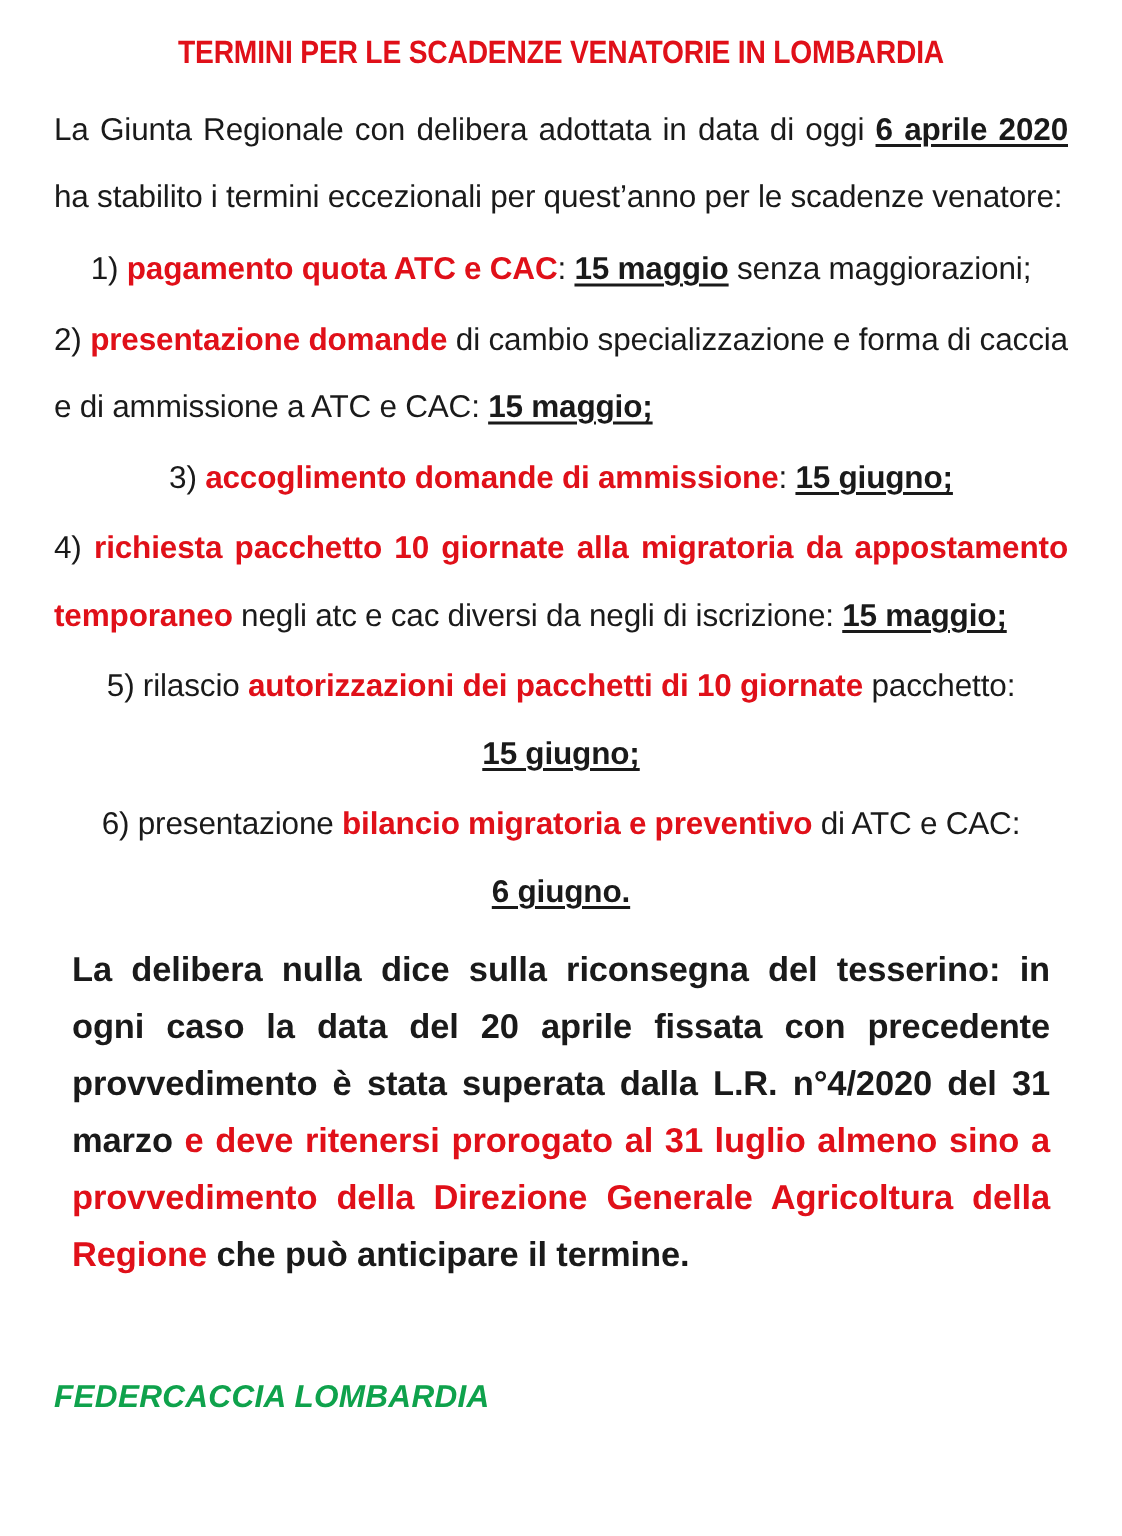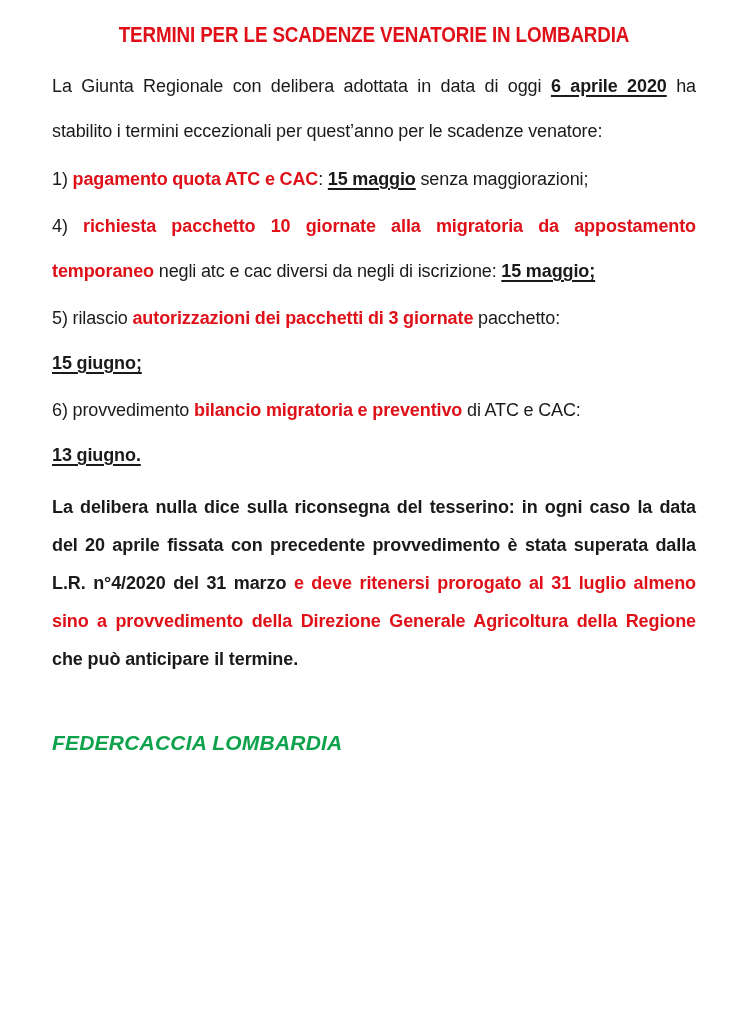--- a/index.html
+++ b/index.html
@@ -14,21 +14,21 @@
     font-family: "Liberation Sans", sans-serif;
     -webkit-font-smoothing: antialiased;
   }
 
   .page {
     position: relative;
     width: 748px;
     height: 1024px;
     background: #ffffff;
     box-sizing: border-box;
-    padding: 0 52px;
+    padding: 0 36px;
   }
 
   
   .doc-title {
     margin: 0;
     padding-top: 22px;
     text-align: center;
     color: #e01019;
     font-weight: bold;
     font-size: 21.5px;
@@ -36,41 +36,41 @@
     letter-spacing: -0.15px;
     transform: scaleX(0.875);
     transform-origin: center top;
     white-space: nowrap;
   }
 
   
   .para {
     margin: 0;
     color: #1a1a1a;
-    font-size: 18px;
+    font-size: 21px;
     line-height: 45px;
     text-align: justify;
     text-justify: inter-word;
     letter-spacing: -0.1px;
     word-spacing: -0.2px;
   }
   .para > span { display: inline; }
 
   .p-intro { margin-top: 16px; }
   .p-item  { margin-top: 0px; }
 
   .p-1 { margin-top: 3px; }
   .p-2 { margin-top: 2px; }
   .p-3 { margin-top: 2px; }
   .p-4 { margin-top: 2px; }
   .p-5 { margin-top: 2px; }
   .p-6 { margin-top: 2px; }
 
   
-  .para.nostretch { text-align: left; }
+  .para.nostretch { text-align: center; }
 
   
   .red      { color: #e01019; font-weight: bold; }
   .redplain { color: #e01019; }
   .bu       { font-weight: bold; text-decoration: underline; text-underline-offset: 3px; text-decoration-thickness: 2px; }
   .b        { font-weight: bold; }
 
   
   .section-heading {
     margin: 0;
@@ -82,24 +82,24 @@
     text-decoration: underline;
     text-underline-offset: 4px;
     text-decoration-thickness: 2px;
     letter-spacing: -0.1px;
     transform: scaleX(0.92);
     transform-origin: left top;
     display: inline-block;
   }
 
   .p-bold {
-    margin: 0;
+    margin: 12px;
     margin-top: 10px;
     color: #1a1a1a;
-    font-size: 18px;
+    font-size: 23px;
     font-weight: bold;
     line-height: 38px;
     text-align: justify;
     text-justify: inter-word;
     letter-spacing: -0.1px;
   }
 
   
   .footer {
     margin: 0;
@@ -120,32 +120,38 @@
   <h1 class="doc-title">TERMINI PER LE SCADENZE VENATORIE IN LOMBARDIA</h1>
 
   <p class="para p-intro">
     <span>La Giunta Regionale con delibera adottata in data di oggi </span><span class="bu">6 aprile 2020</span><span> ha stabilito i termini eccezionali per quest’anno per le scadenze venatore:</span>
   </p>
 
   <p class="para p-item p-1 nostretch">
     <span>1)</span><span class="red"> pagamento quota ATC e CAC</span><span>: </span><span class="bu">15 maggio</span><span> senza maggiorazioni;</span>
   </p>
 
+  <p class="para p-item p-2">
+    <span>2)</span><span class="red"> presentazione domande</span><span> di cambio specializzazione e forma di caccia e di ammissione a ATC e CAC: </span><span class="bu">15 maggio;</span><span></span>
+  </p>
 
+  <p class="para p-item p-3 nostretch">
+    <span>3)</span><span class="red"> accoglimento domande di ammissione</span><span>: </span><span class="bu"> 15 giugno;</span><span></span>
+  </p>
 
   <p class="para p-item p-4">
     <span>4)</span><span class="red"> richiesta pacchetto 10 giornate alla migratoria da appostamento temporaneo</span><span> negli atc e cac diversi da negli di iscrizione: </span><span class="bu">15 maggio;</span><span></span>
   </p>
 
   <p class="para p-item p-5 nostretch">
-    <span>5)</span><span> rilascio </span><span class="red">autorizzazioni dei pacchetti di 3 giornate</span><span> pacchetto:</span><br><span class="bu"> 15 giugno;</span><span></span>
+    <span>5)</span><span> rilascio </span><span class="red">autorizzazioni dei pacchetti di 10 giornate</span><span> pacchetto:</span><br><span class="bu"> 15 giugno;</span><span></span>
   </p>
 
   <p class="para p-item p-6 nostretch">
-    <span>6)</span><span> provvedimento </span><span class="red">bilancio migratoria e preventivo</span><span> di ATC e CAC:</span><br><span class="bu"> 13 giugno.</span><span></span>
+    <span>6)</span><span> presentazione </span><span class="red">bilancio migratoria e preventivo</span><span> di ATC e CAC:</span><br><span class="bu"> 6 giugno.</span><span></span>
   </p>
 
 
   <p class="p-bold">
     <span>La delibera nulla dice sulla riconsegna del tesserino: in ogni caso la data del 20 aprile fissata con precedente provvedimento è stata superata dalla L.R. n°4/2020 del 31 marzo </span><span class="redplain b">e deve ritenersi prorogato al 31 luglio almeno sino a provvedimento della Direzione Generale Agricoltura della Regione</span><span> che può anticipare il termine.</span>
   </p>
 
   <p class="footer">FEDERCACCIA LOMBARDIA</p>
 
 </div>

